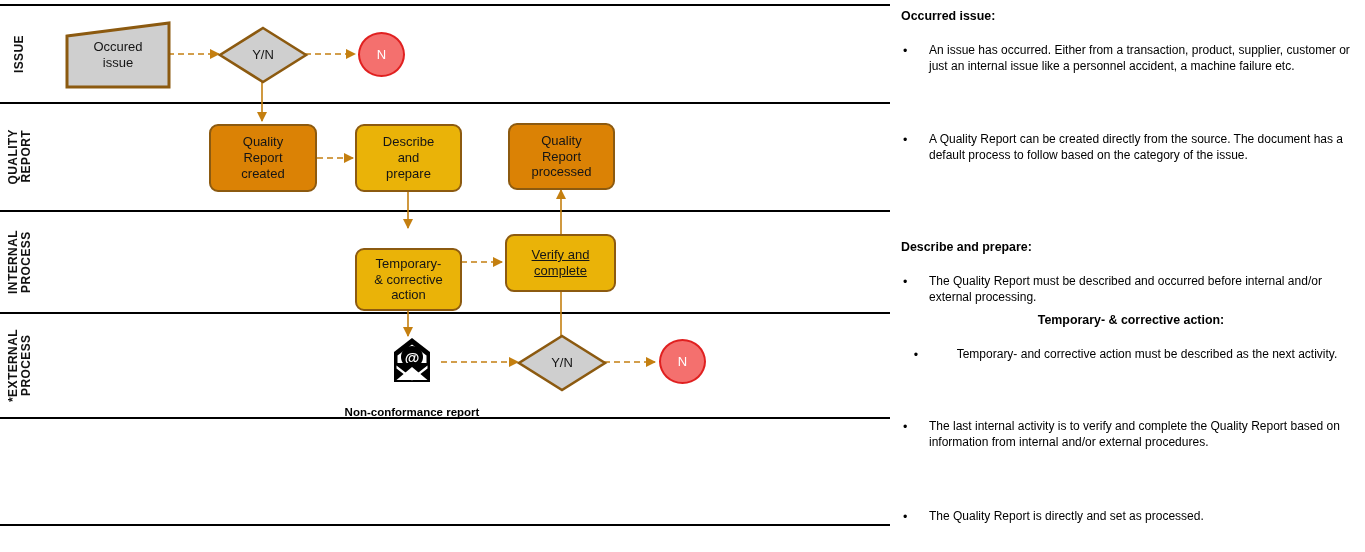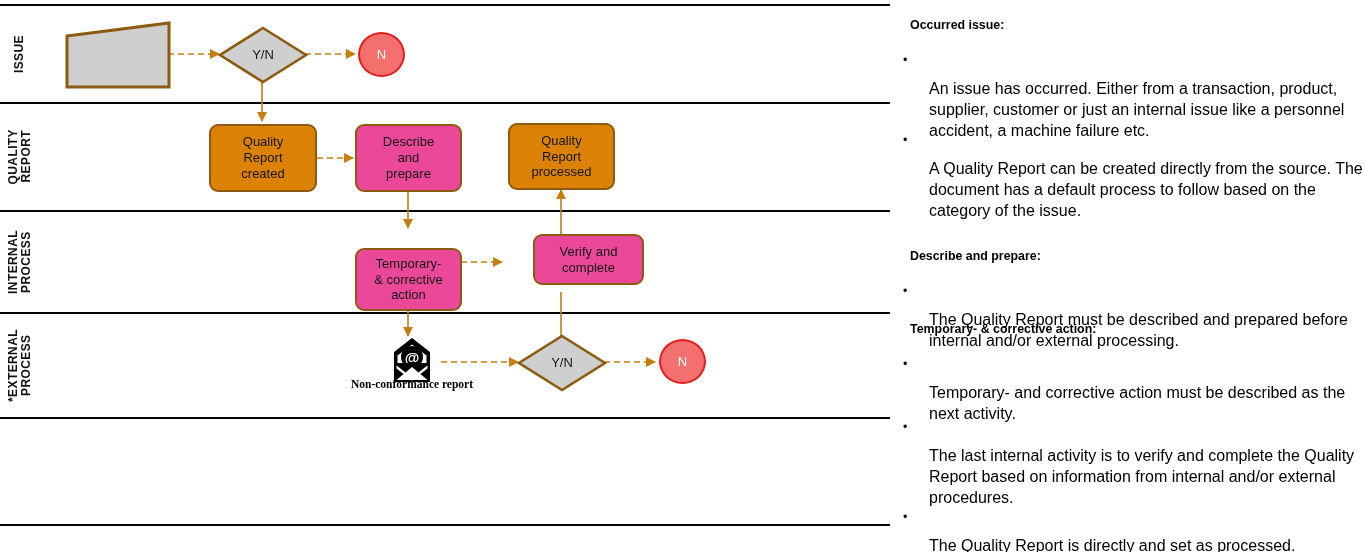--- a/index.html
+++ b/index.html
@@ -63,21 +63,21 @@
   }
 
   .box {
     border: 2px solid #8C5A10;
     border-radius: 9px;
   }
   .box.dark {
     background: #DB8205;
   }
   .box.light {
-    background: #ec4899;
+    background: #eab308;
   }
 
   .circle {
     border-radius: 50%;
     background: #F4706E;
     border: 2px solid #E02020;
     color: #ffffff;
     font-size: 13px;
   }
 
@@ -117,42 +117,41 @@
     position: absolute;
     left: 897px;
     top: 0px;
     width: 468px;
     height: 552px;
   }
   .desc-head {
     font-size: 12.4px;
     font-weight: bold;
     color: #000000;
-    margin: 13px;
+    margin: 4px;
   }
   .desc-item {
     display: flex;
     align-items: flex-start;
     margin: 0;
   }
   .desc-bullet {
     width: 32px;
     flex: 0 0 32px;
     font-size: 12.5px;
     line-height: 1.32;
     color: #000000;
     padding-left: 6px;
     box-sizing: border-box;
   }
   .desc-body {
     flex: 1 1 auto;
-    font-size: 16px;
+    font-size: 12px;
     line-height: 1.32;
     color: #000000;
-    margin-top: 26px;
   }
   .desc-block {
     margin-bottom: 0px;
   }
 </style>
 </head>
 <body>
 
 <div id="page">
 
@@ -208,20 +207,24 @@
     <line x1="441" y1="362" x2="518" y2="362" stroke="#C47F10" stroke-width="1.6" stroke-dasharray="6 4" marker-end="url(#arrowOpen)"></line>
 
     <line x1="604" y1="362" x2="655" y2="362" stroke="#C47F10" stroke-width="1.6" stroke-dasharray="6 4" marker-end="url(#arrowOpen)"></line>
 
     <line x1="561" y1="336" x2="561" y2="292" stroke="#C47F10" stroke-width="1.6"></line>
   </svg>
 
   <svg class="shape-svg" style="left:64px;top:20px;width:108px;height:70px;" viewBox="0 0 108 70">
     <polygon points="3,16 105,3 105,67 3,67" fill="#CFCFCF" stroke="#8C5A10" stroke-width="3"></polygon>
   </svg>
+  <div class="shape-text" style="left:64px;top:20px;width:108px;height:70px;">
+    <span style="white-space:pre-line;">Occured
+issue</span>
+  </div>
 
   <svg class="shape-svg" style="left:218px;top:26px;width:90px;height:58px;" viewBox="0 0 90 58">
     <polygon points="45,2 88,29 45,56 2,29" fill="#CFCFCF" stroke="#8C5A10" stroke-width="2.6"></polygon>
   </svg>
   <div class="shape-text" style="left:218px;top:26px;width:90px;height:58px;">
     <span>Y/N</span>
   </div>
 
   <div class="node circle" style="left:358px;top:32px;width:47px;height:45px;">
     <span>N</span>
@@ -244,38 +247,38 @@
 Report
 processed</span>
   </div>
 
   <div class="node box light" style="left:355px;top:248px;width:107px;height:63px;">
     <span style="white-space:pre-line;">Temporary-
 &amp; corrective
 action</span>
   </div>
 
-  <div class="node box light" style="left:533px;top:234px;width:111px;height:51px;">
+  <div class="node box light" style="left:505px;top:234px;width:111px;height:58px;text-decoration:underline;">
     <span style="white-space:pre-line;">Verify and
 complete</span>
   </div>
 
   <svg class="shape-svg" style="left:386px;top:336px;width:52px;height:50px;" viewBox="0 0 52 50">
 
     <path d="M8,16 L26,2 L44,16 L44,46 L8,46 Z" fill="#000000"></path>
     <path d="M11.5,19.5 L26,8.5 L40.5,19.5 L40.5,27 L11.5,27 Z" fill="#ffffff"></path>
 
     <circle cx="26" cy="21" r="11" fill="#000000"></circle>
     <text x="26" y="26.5" font-family="'Liberation Sans',sans-serif" font-size="15" font-weight="bold" fill="#ffffff" text-anchor="middle">@</text>
 
     <path d="M8,27 L44,27 L44,46 L8,46 Z" fill="#000000"></path>
     <path d="M10.5,44 L26,31 L41.5,44 Z" fill="#ffffff"></path>
     <path d="M10.5,29.5 L26,41.5 L41.5,29.5 L41.5,32.5 L26,44.5 L10.5,32.5 Z" fill="#ffffff"></path>
   </svg>
-  <div class="icon-caption" style="left:320px;top:378px;width:184px;font-family:Liberation Serif, serif;">
+  <div class="icon-caption" style="left:320px;top:406px;width:184px;">
     <span>Non-conformance report</span>
   </div>
 
   <svg class="shape-svg" style="left:517px;top:334px;width:90px;height:58px;" viewBox="0 0 90 58">
     <polygon points="45,2 88,29 45,56 2,29" fill="#CFCFCF" stroke="#8C5A10" stroke-width="2.6"></polygon>
   </svg>
   <div class="shape-text" style="left:517px;top:334px;width:90px;height:58px;">
     <span>Y/N</span>
   </div>
 
@@ -297,25 +300,25 @@
       <div class="desc-item" style="margin-top:20px;">
         <div class="desc-bullet">•</div>
         <div class="desc-body">A Quality Report can be created directly from the source. The document has a default process to follow based on the category of the issue.</div>
       </div>
     </div>
 
     <div class="desc-block" style="position:absolute;top:236px;left:0;width:468px;">
       <div class="desc-head">Describe and prepare:</div>
       <div class="desc-item" style="margin-top:20px;">
         <div class="desc-bullet">•</div>
-        <div class="desc-body">The Quality Report must be described and prepared before internal and/or external processing.</div>
-      </div>
-    </div>
-
-    <div class="desc-block" style="position:absolute;top:309px;left:0;width:468px;">
+        <div class="desc-body">The Quality Report must be described and occurred before internal and/or external processing.</div>
+      </div>
+    </div>
+
+    <div class="desc-block" style="position:absolute;top:309px;left:0;width:468px;text-align:center;">
       <div class="desc-head">Temporary- &amp; corrective action:</div>
       <div class="desc-item" style="margin-top:20px;">
         <div class="desc-bullet">•</div>
         <div class="desc-body">Temporary- and corrective action must be described as the next activity.</div>
       </div>
     </div>
 
     <div class="desc-block" style="position:absolute;top:399px;left:0;width:468px;">
       <div class="desc-item" style="margin-top:20px;">
         <div class="desc-bullet">•</div>

